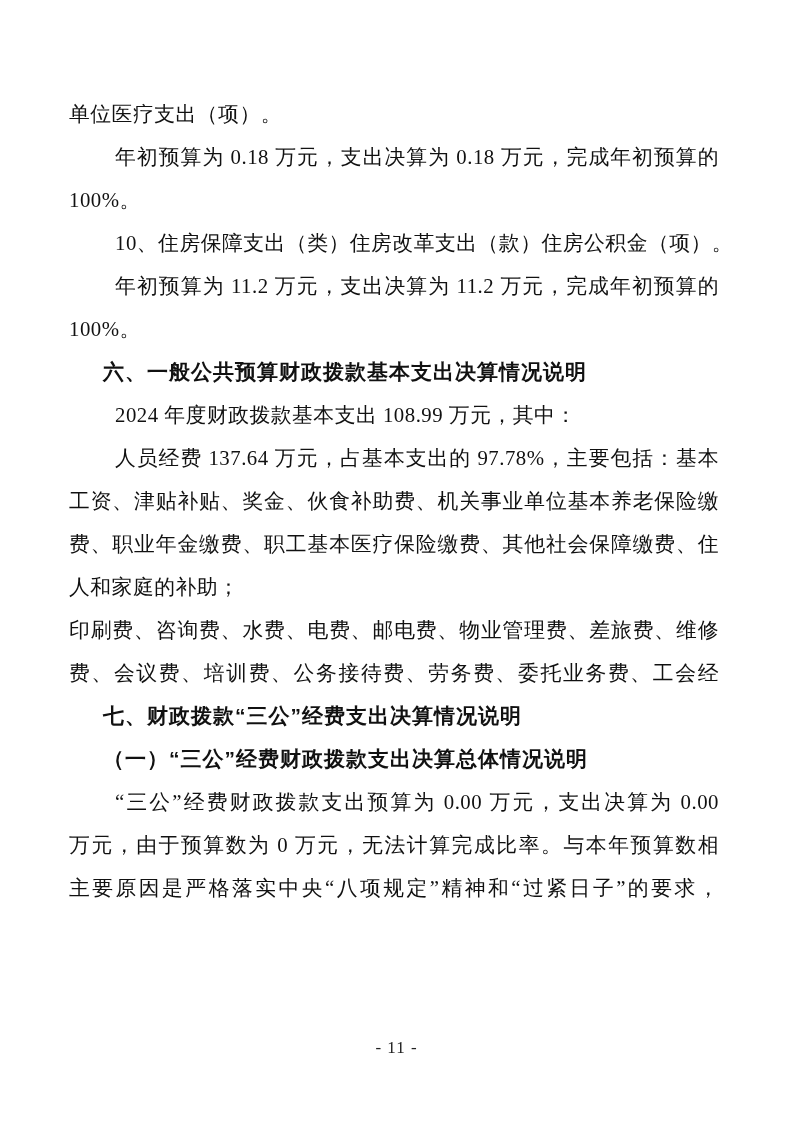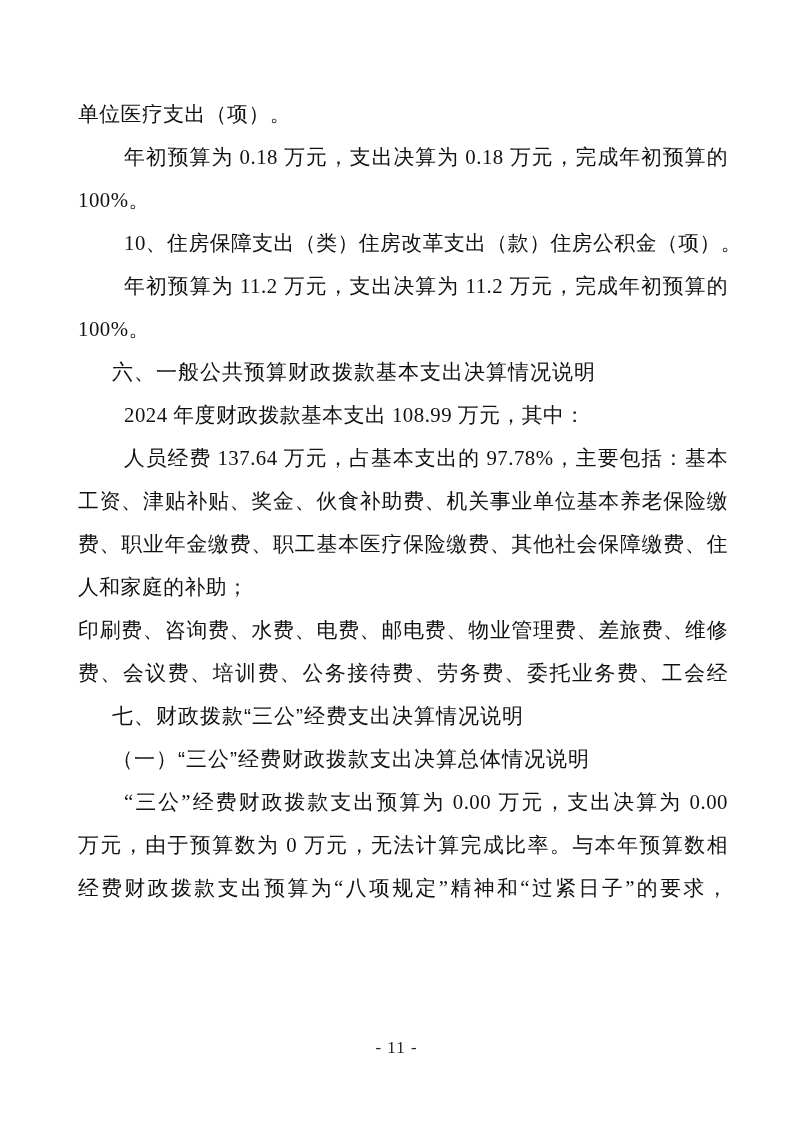--- a/index.html
+++ b/index.html
@@ -11,21 +11,21 @@
     position: relative;
     width: 793px;
     height: 1122px;
     background: #ffffff;
     color: #111111;
     font-family: "Liberation Serif", "DejaVu Serif", serif;
     overflow: hidden;
   }
   .doc-body {
     position: absolute;
-    left: 78px;
+    left: 69px;
     top: 92px;
     width: 650px;
   }
   .line {
     height: 43px;
     line-height: 43px;
     font-size: 20.8px;
     white-space: nowrap;
     letter-spacing: 0.5px;
     color: #111111;
@@ -33,21 +33,21 @@
   .line.fill {
     white-space: normal;
     text-align: justify;
     text-align-last: justify;
     overflow: hidden;
   }
   .line.indent {
     text-indent: 46px;
   }
   .line.bold {
-    font-weight: 400;
+    font-weight: 700;
     font-family: "Liberation Sans", "DejaVu Sans", sans-serif;
     text-indent: 34px;
     font-size: 21px;
     letter-spacing: 1px;
   }
   .page-footer {
     position: absolute;
     left: 0;
     right: 0;
     top: 1038px;
@@ -75,16 +75,16 @@
       <div class="line indent fill">人员经费 137.64 万元，占基本支出的 97.78%，主要包括：基本</div>
       <div class="line fill">工资、津贴补贴、奖金、伙食补助费、机关事业单位基本养老保险缴</div>
       <div class="line fill">费、职业年金缴费、职工基本医疗保险缴费、其他社会保障缴费、住</div>
       <div class="line">人和家庭的补助；</div>
       <div class="line fill">印刷费、咨询费、水费、电费、邮电费、物业管理费、差旅费、维修（护）</div>
       <div class="line fill">费、会议费、培训费、公务接待费、劳务费、委托业务费、工会经费、</div>
       <div class="line indent bold">七、财政拨款“三公”经费支出决算情况说明</div>
       <div class="line indent bold">（一）“三公”经费财政拨款支出决算总体情况说明</div>
       <div class="line indent fill">“三公”经费财政拨款支出预算为 0.00 万元，支出决算为 0.00</div>
       <div class="line fill">万元，由于预算数为 0 万元，无法计算完成比率。与本年预算数相同，</div>
-      <div class="line fill">经费财政拨款支出预算为“八项规定”精神和“过紧日子”的要求，</div>
+      <div class="line fill">主要原因是严格落实中央“八项规定”精神和“过紧日子”的要求，</div>
     </div>
   <div class="page-footer">- 11 -</div>
 </div>
 
 </body></html>

